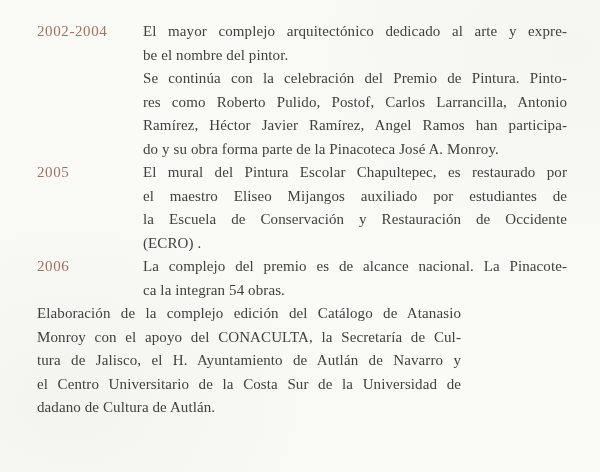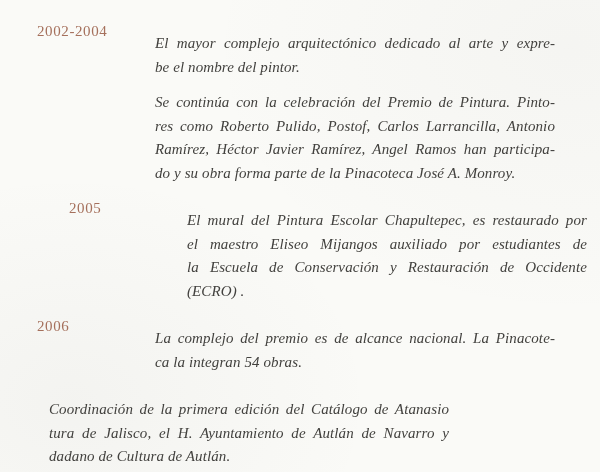--- a/index.html
+++ b/index.html
@@ -33,21 +33,21 @@
 
   .content {
     flex: 0 0 424px;
     width: 424px;
     color: #42413e;
     font-size: 15px;
     line-height: 23.5px;
     letter-spacing: 0.1px;
   }
 
-  .para { margin: 12px; font-style: italic; }
+  .para { margin: 0; }
 
   .line {
     height: 23.5px;
     overflow: hidden;
   }
   .line.just {
     text-align: justify;
     text-align-last: justify;
   }
 </style>
@@ -66,21 +66,21 @@
           <div class="para">
             <div class="line just">Se continúa con la celebración del Premio de Pintura. Pinto-</div>
             <div class="line just">res como Roberto Pulido, Postof, Carlos Larrancilla, Antonio</div>
             <div class="line just">Ramírez, Héctor Javier Ramírez, Angel Ramos han participa-</div>
             <div class="line">do y su obra forma parte de la Pinacoteca José A. Monroy.</div>
           </div>
         </div>
   </div>
 
   <div class="entry">
-    <div class="year" style="color: rgb(165, 112, 92); margin-left: 32px;">2005</div>
+    <div class="year" style="color: rgb(165, 112, 92);">2005</div>
     <div class="content">
           <div class="para">
             <div class="line just">El mural del Pintura Escolar Chapultepec, es restaurado por</div>
             <div class="line just">el maestro Eliseo Mijangos auxiliado por estudiantes de</div>
             <div class="line just">la Escuela de Conservación y Restauración de Occidente</div>
             <div class="line">(ECRO) .</div>
           </div>
         </div>
   </div>
 
@@ -90,20 +90,22 @@
           <div class="para">
             <div class="line just">La complejo del premio es de alcance nacional. La Pinacote-</div>
             <div class="line">ca la integran 54 obras.</div>
           </div>
         </div>
   </div>
 
   <div class="entry">
     <div class="content">
           <div class="para">
-            <div class="line just">Coordinación de la primera edición del Catálogo de Atanasio</div>
+            <div class="line just">Elaboración de la complejo edición del Catálogo de Atanasio</div>
+            <div class="line just">Monroy con el apoyo del CONACULTA, la Secretaría de Cul-</div>
             <div class="line just">tura de Jalisco, el H. Ayuntamiento de Autlán de Navarro y</div>
+            <div class="line just">el Centro Universitario de la Costa Sur de la Universidad de</div>
             <div class="line">dadano de Cultura de Autlán.</div>
           </div>
         </div>
   </div>
 </div>
 </div>
 
 </body></html>

